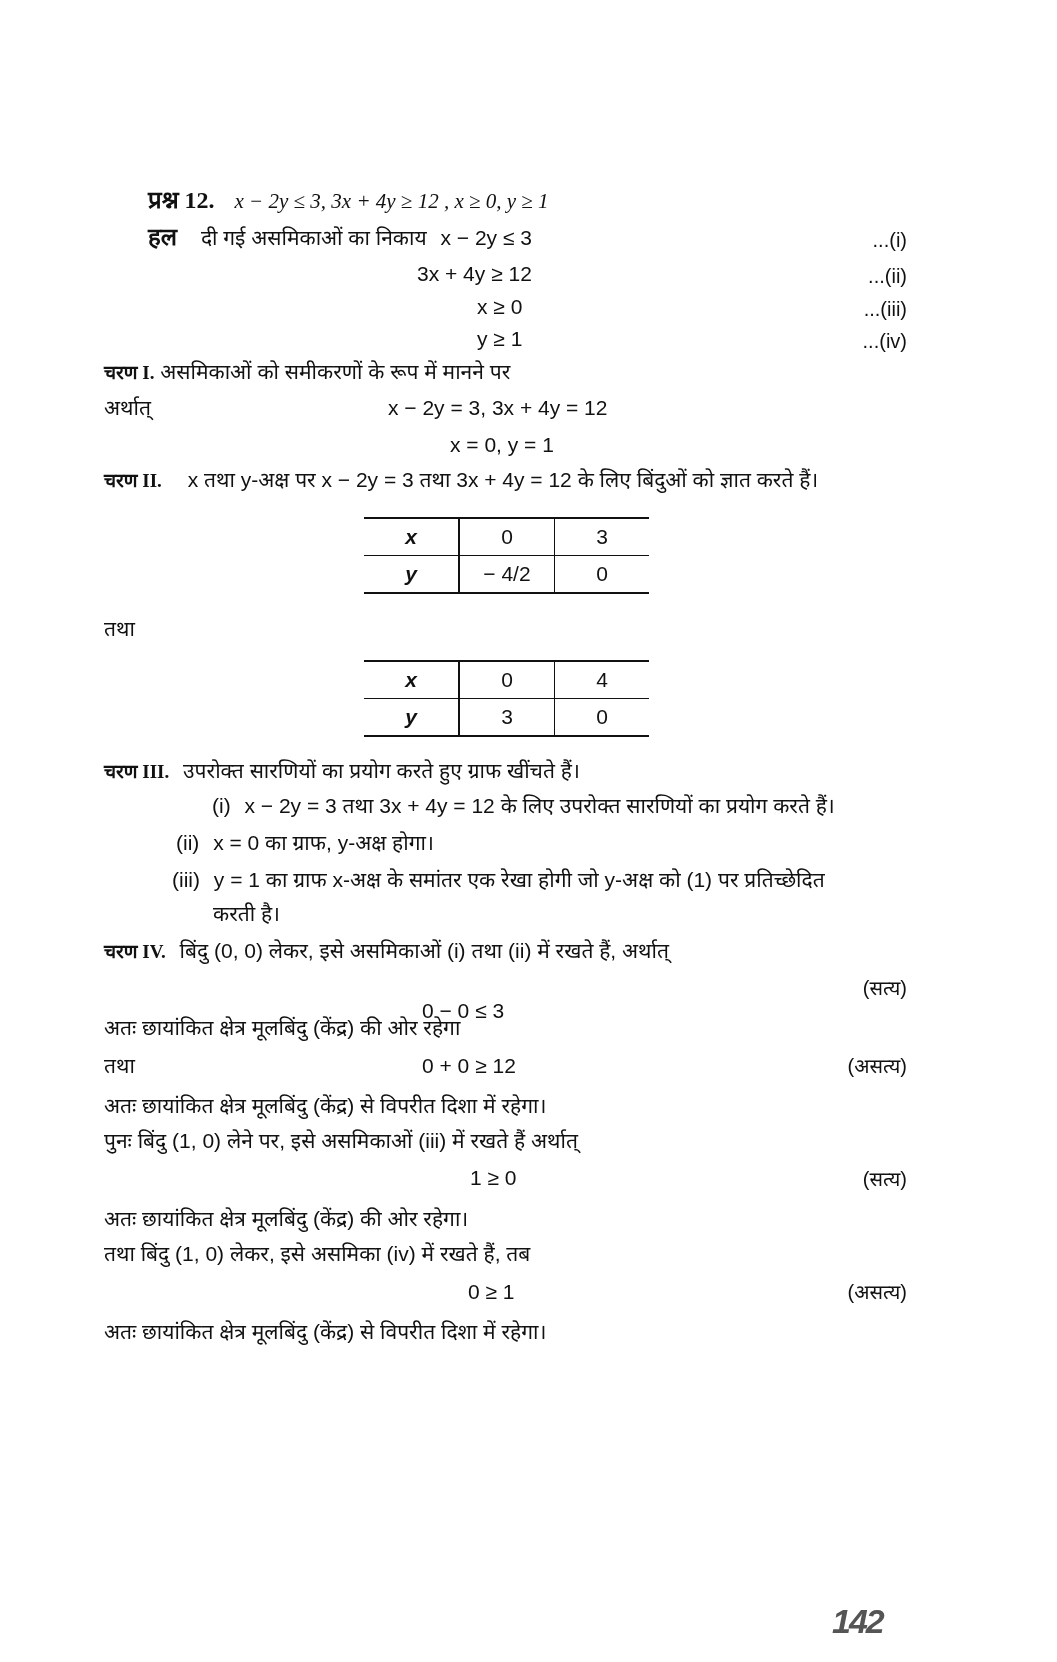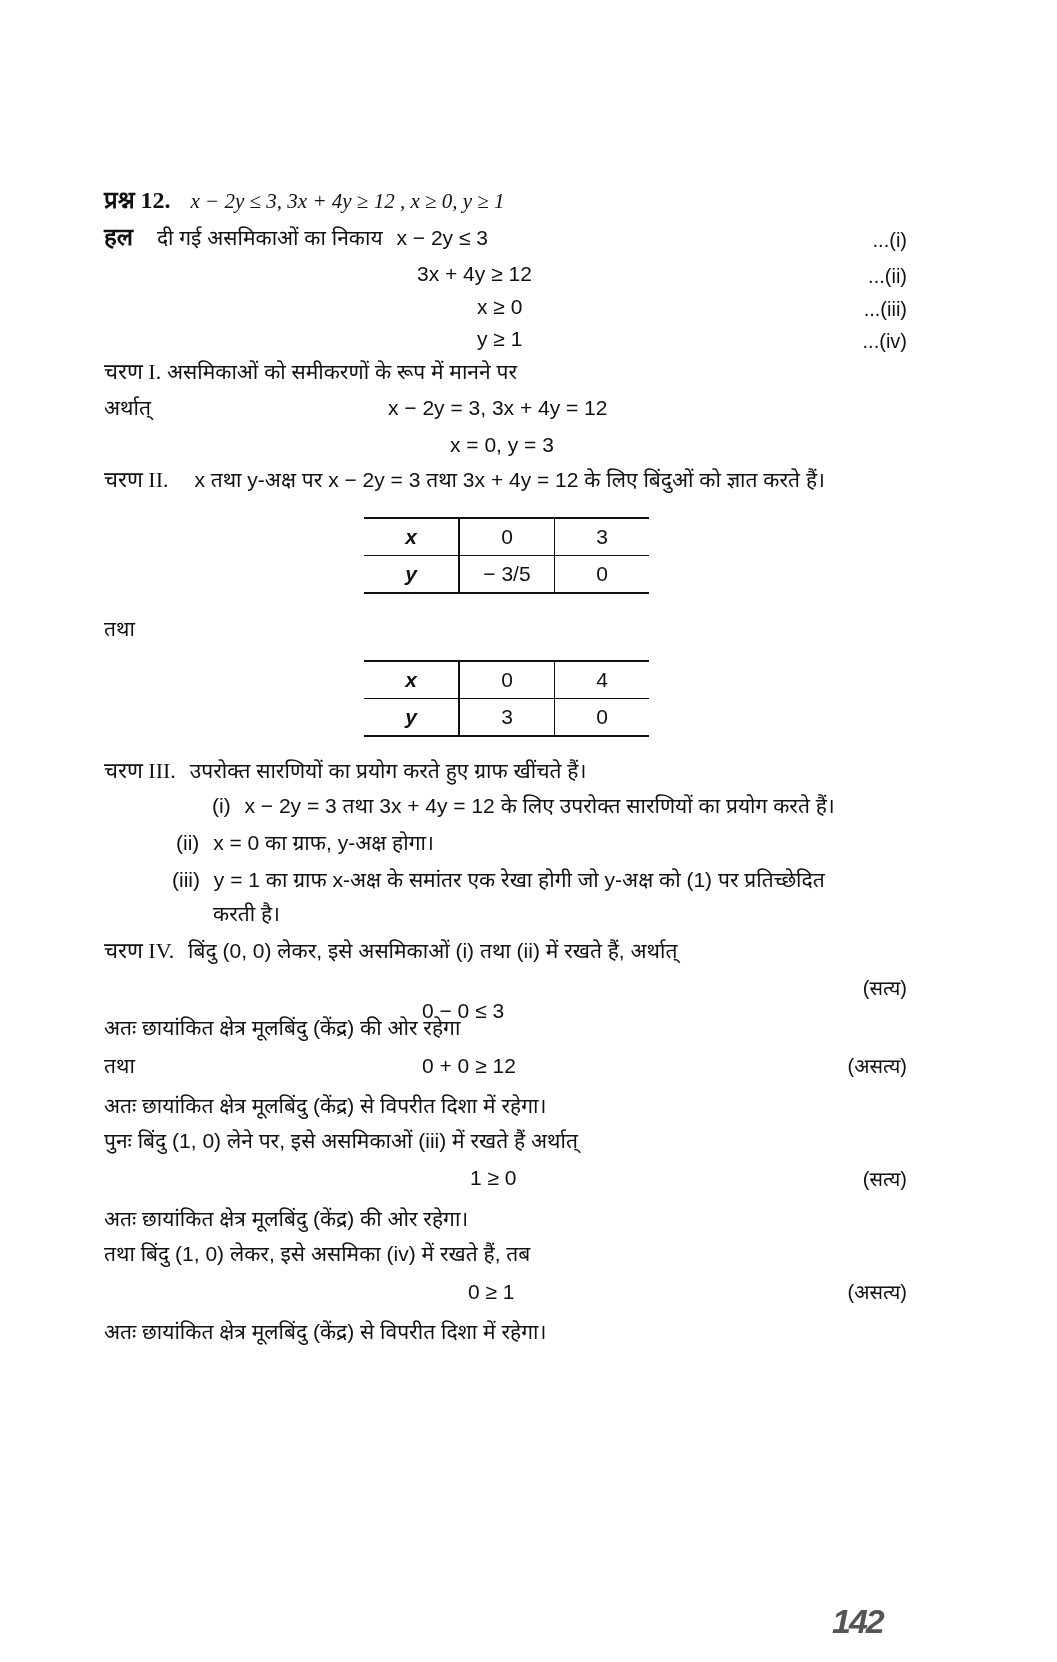--- a/index.html
+++ b/index.html
@@ -4,22 +4,22 @@
   <style>
     html, body { margin: 0; padding: 0; background: #ffffff; }
     body {
       width: 1057px; height: 1662px; position: relative; overflow: hidden;
       font-family: "Liberation Sans", "DejaVu Sans", sans-serif;
       color: #111111;
     }
     .line { position: absolute; white-space: nowrap; font-size: 21px; line-height: 28px; }
     .math { font-family: "Liberation Sans", "DejaVu Sans", sans-serif; }
     .serif-math { font-family: "Liberation Serif", "DejaVu Serif", serif; font-style: italic; }
-    .qlabel { font-family: "Liberation Serif", "DejaVu Serif", serif; font-weight: bold; font-size: 24px; }
-    .steplabel { font-family: "Liberation Serif", "DejaVu Serif", serif; font-weight: normal; font-size: 22px; }
+    .qlabel { font-family: "Liberation Serif", "DejaVu Serif", serif; font-weight: bold; font-size: 24px; margin-left: 44px; }
+    .steplabel { font-family: "Liberation Serif", "DejaVu Serif", serif; font-weight: bold; font-size: 19px; }
     .right { position: absolute; white-space: nowrap; font-size: 20px; line-height: 28px; text-align: right; }
     table.pts {
       position: absolute; border-collapse: collapse; font-size: 21px;
       border-top: 2.5px solid #111; border-bottom: 2.5px solid #111;
     }
     table.pts td { width: 94px; height: 36px; text-align: center; padding: 0; }
     table.pts td.hdr { font-style: italic; font-weight: bold; border-right: 2.5px solid #111; }
     table.pts td.mid { border-right: 1.5px solid #111; }
     table.pts tr.r1 td { border-bottom: 1.5px solid #111; }
     .pageno {
@@ -52,37 +52,37 @@
 
 <div class="line math" style="left:477px; top:325px;">y ≥ 1</div>
 <div class="right" style="right:150px; top:327px;margin-left:20px;">...(iv)</div>
 
 <div class="line" style="left:104px; top:358px;">
   <span class="steplabel">चरण I.</span>
   <span style="">असमिकाओं को समीकरणों के रूप में मानने पर</span>
 </div>
 <div class="line" style="left:104px; top:394px;">अर्थात्</div>
 <div class="line math" style="left:388px; top:394px;">x − 2y = 3, 3x + 4y = 12</div>
-<div class="line math" style="left:450px; top:431px;">x = 0, y = 3</div>
+<div class="line math" style="left:450px; top:431px;">x = 0, y = 1</div>
 
 <div class="line" style="left:104px; top:466px;">
   <span class="steplabel">चरण II.</span>
   <span style="margin-left:20px;">x तथा y-अक्ष पर x − 2y = 3 तथा 3x + 4y = 12 के लिए बिंदुओं को ज्ञात करते हैं।</span>
 </div>
 
 <table class="pts" style="left:364px; top:517px;">
   <tbody>
       <tr class="r1">
     <td class="hdr">x</td>
     <td class="mid">0</td>
     <td>3</td>
   </tr>
   <tr>
     <td class="hdr">y</td>
-    <td class="mid">− 3/5</td>
+    <td class="mid">− 4/2</td>
     <td>0</td>
   </tr>
 </tbody>
   </table>
 
 <div class="line" style="left:104px; top:615px;">तथा</div>
 
 <table class="pts" style="left:364px; top:660px;">
   <tbody>
       <tr class="r1">

